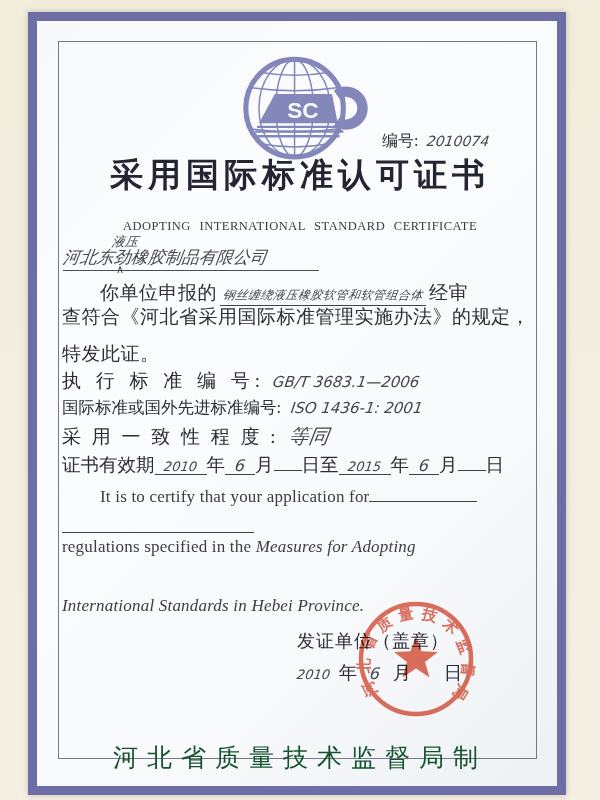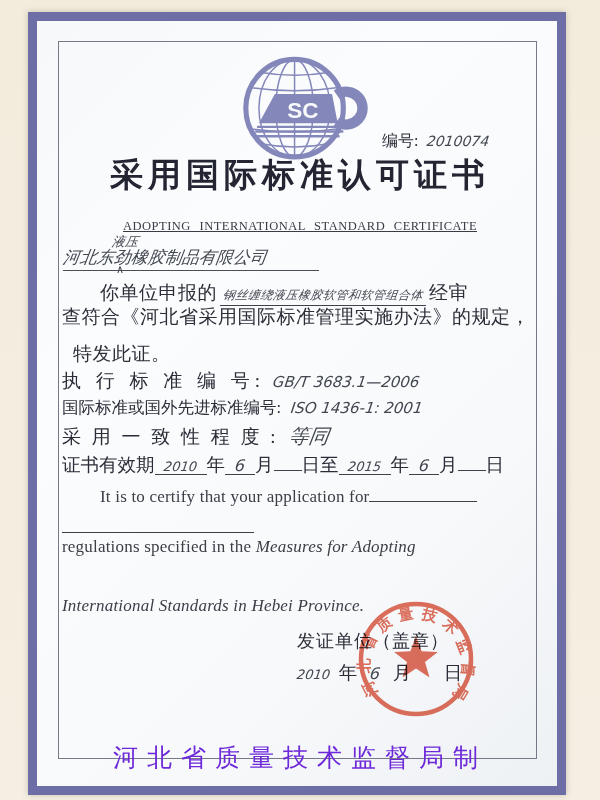--- a/index.html
+++ b/index.html
@@ -37,21 +37,21 @@
   .company-line{
     border-bottom:1.5px solid #4a4e56;width:256px;height:24px;
     font-size:18px;white-space:nowrap;
   }
   .para{font-size:19px;color:#2d2e38;letter-spacing:.5px;white-space:nowrap;}
   .ul{display:inline-block;border-bottom:1.5px solid #3e414a;text-align:center;vertical-align:baseline;}
   .blank{display:inline-block;border-bottom:1.5px solid #3e414a;height:19px;text-align:center;vertical-align:baseline;}
   .eng{font-size:17px;color:#3b3e47;letter-spacing:.2px;white-space:nowrap;}
   .footer{
     width:100%;text-align:center;font-size:25px;letter-spacing:9px;
-    color:#6d28d9;font-weight:500;
+    color:#14532d;font-weight:500;
   }
   .seal{opacity:.85;mix-blend-mode:multiply;}
 </style>
 </head>
 <body>
 
 <div class="border-outer">
   <div class="border-inner"></div>
 </div>
 
@@ -75,33 +75,33 @@
     <path d="M107.8,43.2 A23,23 0 1 1 107.8,80.8 L114.1,71.8 A12,12 0 1 0 114.1,52.2 Z" fill="#8487ba"></path>
   </svg>
 </div>
 
 <div class="abs" style="left:382px;top:131px;white-space:nowrap;">
   <span class="serif" style="font-size:16px;">编号:</span>
   <span class="hw" style="font-size:14px;margin-left:5px;">2010074</span>
 </div>
 
 <div class="abs title" style="top:153px;">采用国际标准认可证书</div>
-<div class="abs subtitle" style="top:219px;text-decoration:underline;">ADOPTING INTERNATIONAL STANDARD CERTIFICATE</div>
+<div class="abs subtitle" style="top:219px;">ADOPTING INTERNATIONAL STANDARD CERTIFICATE</div>
 
 <span class="abs hw" style="left:112px;top:233px;font-size:13px;">液压</span>
 <div class="abs company-line" style="left:63px;top:246px;">
   <span class="hw" style="font-size:17px;">河北东劲橡胶制品有限公司</span>
 </div>
 <span class="abs" style="left:116px;top:263px;font-size:11px;color:#424750;">∧</span>
 
 <div class="abs para" style="left:100px;top:280px;">
   <span>你单位申报的</span><span class="ul" style="width:206px;height:23px;margin:0 3px;"><span class="hw" style="font-size:12px;white-space:nowrap;">钢丝缠绕液压橡胶软管和软管组合体</span></span><span>经审</span>
 </div>
 <div class="abs para" style="left:62px;top:304px;">查符合《河北省采用国际标准管理实施办法》的规定，</div>
-<div class="abs para" style="left:62px;top:341px;margin-left:11px;">特发此证。</div>
+<div class="abs para" style="left:62px;top:341px;">特发此证。</div>
 
 <div class="abs" style="left:62px;top:368px;white-space:nowrap;">
   <span class="serif" style="font-size:19px;letter-spacing:5px;">执 行 标 准 编 号:</span>
   <span class="hw" style="font-size:15px;margin-left:4px;">GB/T 3683.1—2006</span>
 </div>
 <div class="abs" style="left:62px;top:397px;white-space:nowrap;">
   <span class="serif" style="font-size:16.5px;">国际标准或国外先进标准编号:</span>
   <span class="hw" style="font-size:15px;margin-left:6px;">ISO 1436-1: 2001</span>
 </div>
 <div class="abs" style="left:62px;top:423px;white-space:nowrap;">

